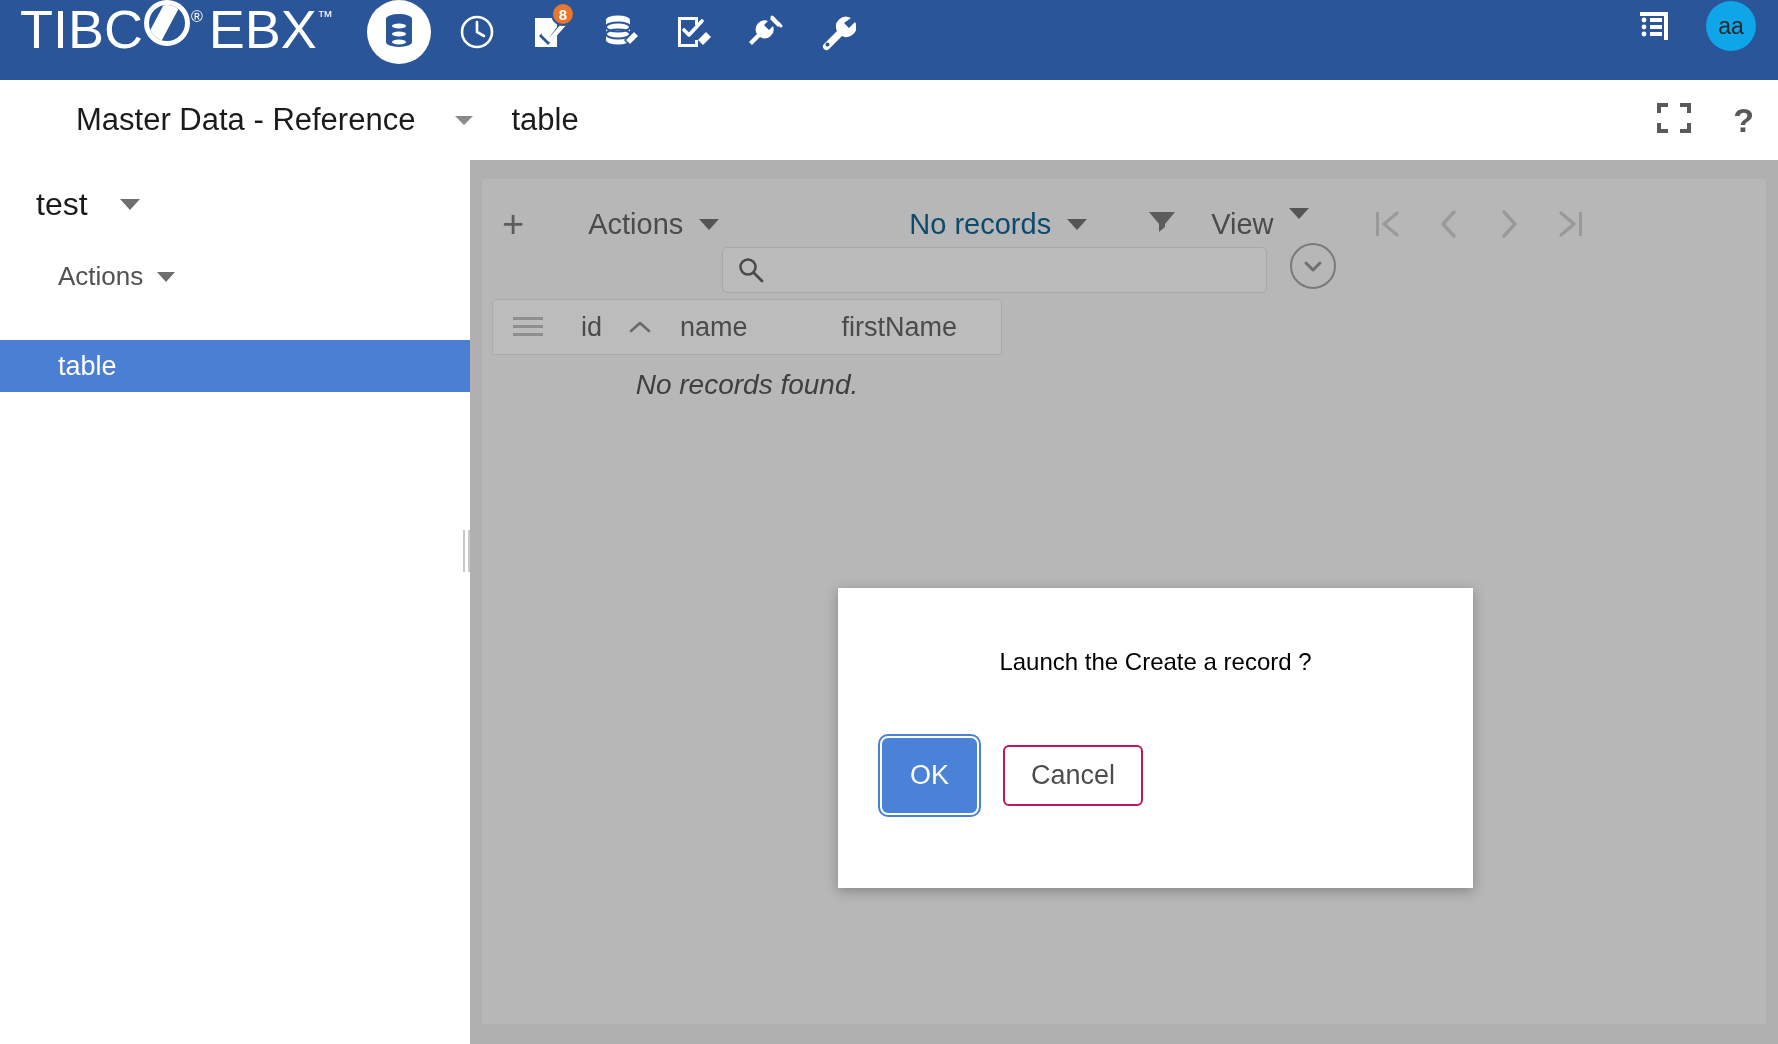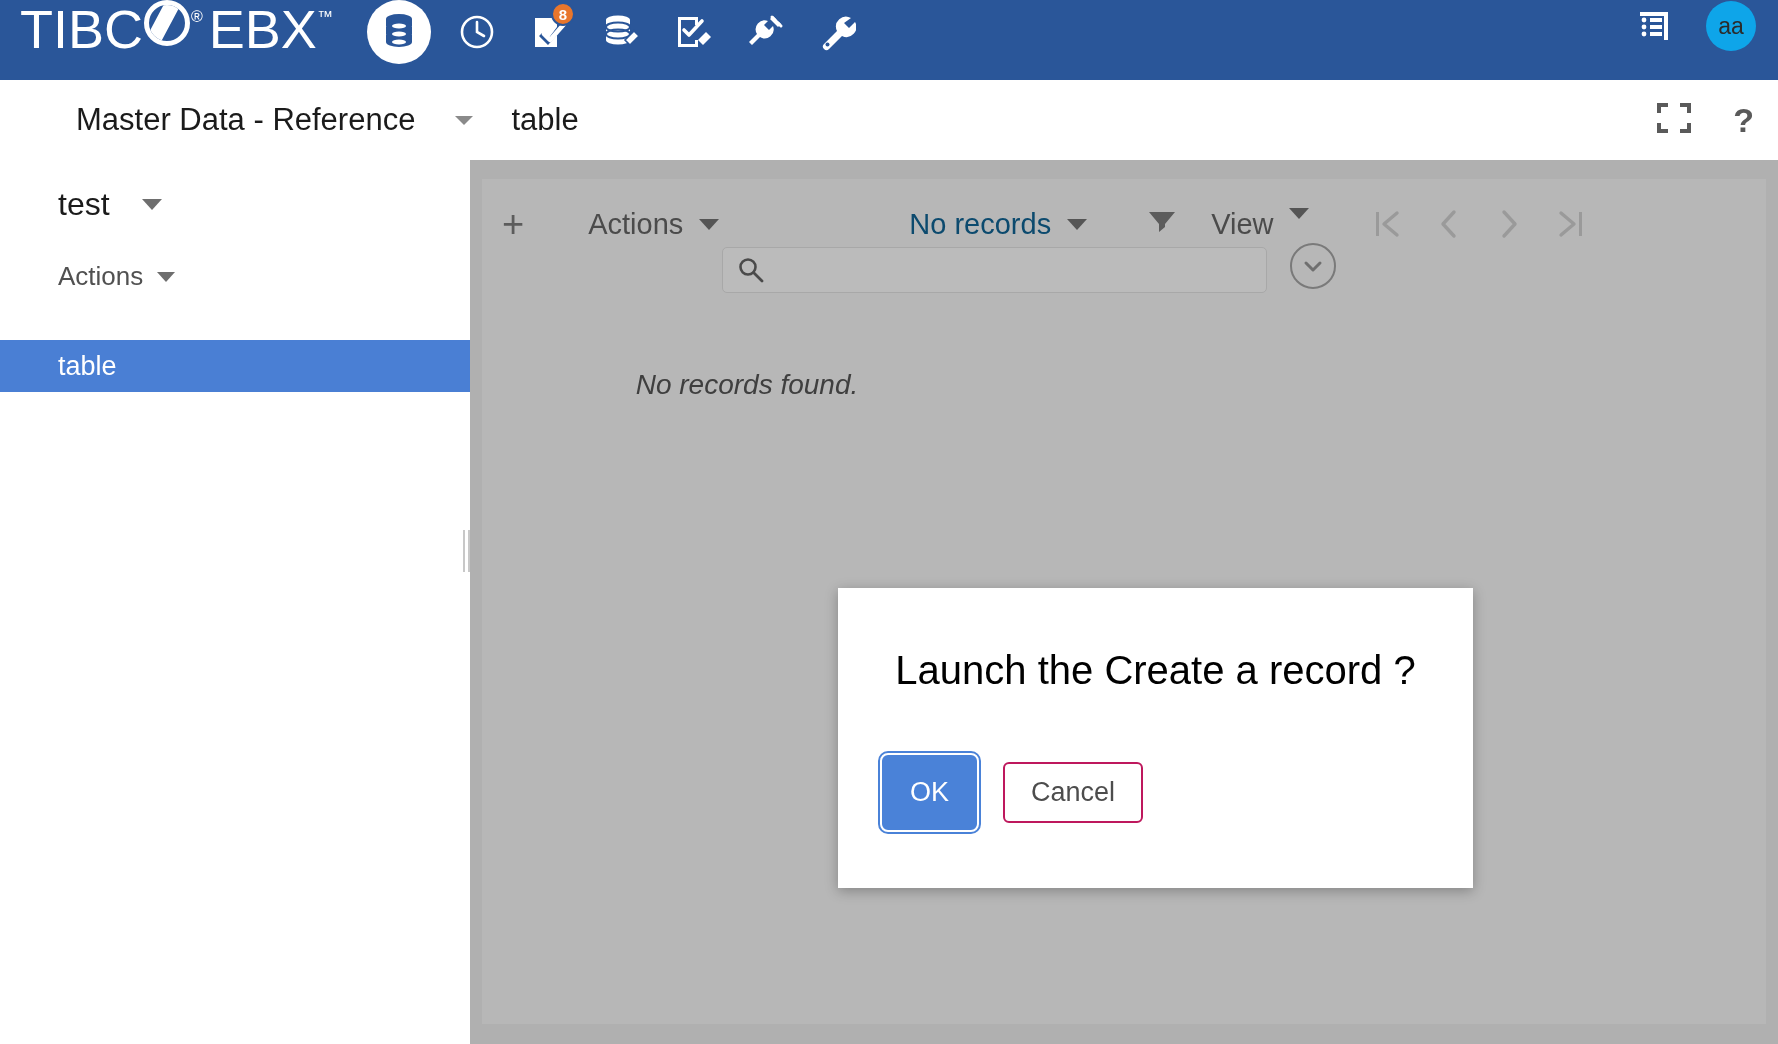--- a/index.html
+++ b/index.html
@@ -119,21 +119,21 @@
   }
 
   
   .sidebar {
     position: absolute; top: 160px; left: 0;
     width: 470px; height: 884px;
     background: #ffffff;
   }
   .sb-dataset {
     display: flex; align-items: center;
-    padding: 26px 0 0 58px;
+    padding: 26px 0 0 36px;
   }
   .sb-dataset-name { font-size: 32px; color: #1b1b1b; }
   .sb-dataset-caret {
     margin-left: 32px;
     width: 0; height: 0;
     border-left: 10px solid transparent;
     border-right: 10px solid transparent;
     border-top: 11px solid #6e6e6e;
     cursor: pointer;
   }
@@ -282,21 +282,21 @@
   .modal {
     position: absolute;
     left: 838px; top: 588px;
     width: 635px; height: 300px;
     background: #ffffff;
     box-shadow: 0 3px 12px rgba(0,0,0,0.28);
   }
   .modal-msg {
     margin: 60px 0 0 0;
     text-align: center;
-    font-size: 40px; color: #000000; font-weight: 400;
+    font-size: 24px; color: #000000; font-weight: 400;
   }
   .modal-btns {
     margin-top: 62px;
     display: flex; align-items: center;
     padding-left: 44px; gap: 26px;
   }
   .btn-ok {
     background: #4a82d8;
     color: #ffffff;
     font-size: 27px;
@@ -533,20 +533,37 @@
           </span>
           <input type="text" value="" placeholder="" style="">
         </div>
         <div class="srch-toggle">
           <svg width="24" height="24" viewBox="0 0 24 24">
             <path d="M5 9 L12 16 L19 9" fill="none" stroke="#6f6f6f" stroke-width="3" stroke-linecap="round" stroke-linejoin="round"></path>
           </svg>
         </div>
       </div>
 
+      <div class="tablehdr">
+        <span class="th-menu">
+          <svg width="34" height="26" viewBox="0 0 34 26">
+            <rect x="2" y="3" width="30" height="3" fill="#8e8e8e"></rect>
+            <rect x="2" y="11" width="30" height="3" fill="#8e8e8e"></rect>
+            <rect x="2" y="19" width="30" height="3" fill="#8e8e8e"></rect>
+          </svg>
+        </span>
+        <span class="th-cell th-id">id</span>
+        <span class="th-sort">
+          <svg width="24" height="18" viewBox="0 0 24 18">
+            <path d="M3 13 L12 5 L21 13" fill="none" stroke="#6a6a6a" stroke-width="2.6" stroke-linecap="round" stroke-linejoin="round"></path>
+          </svg>
+        </span>
+        <span class="th-cell th-name">name</span>
+        <span class="th-cell th-first">firstName</span>
+      </div>
 
       <div class="norecords">No records found.</div>
     </div>
   </div>
 
   <div class="modal">
     <div class="modal-msg">Launch the Create a record ?</div>
     <div class="modal-btns">
       <button class="btn-ok">OK</button>
       <button class="btn-cancel">Cancel</button>

